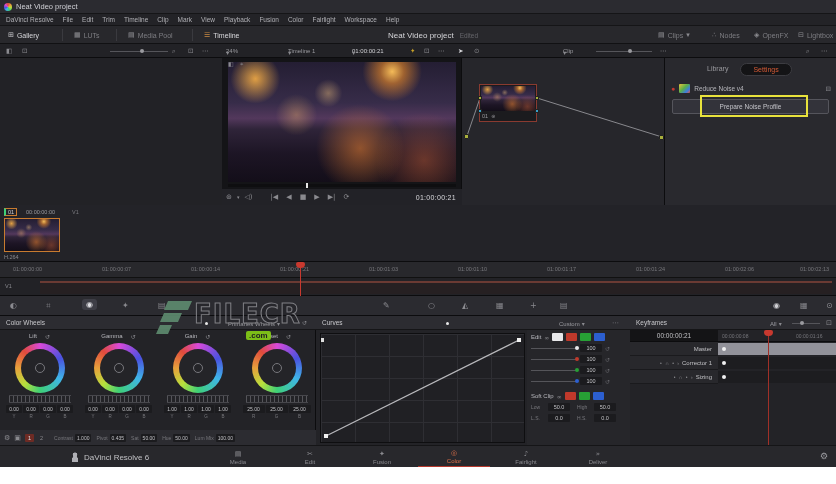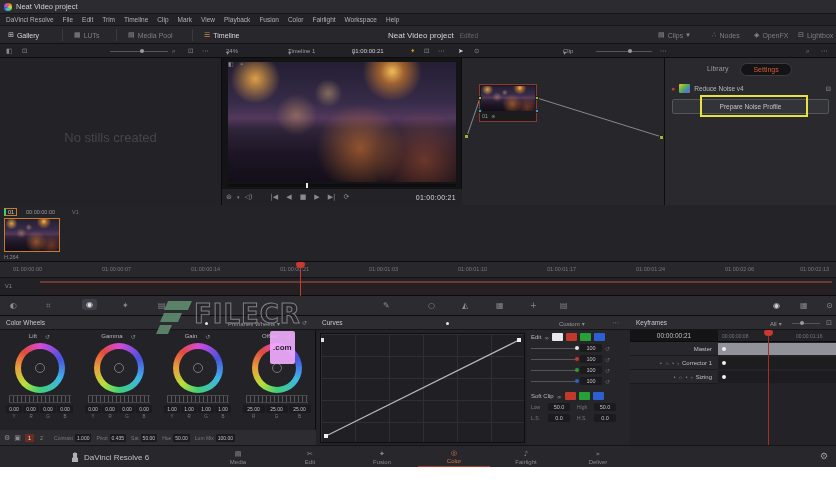--- a/index.html
+++ b/index.html
@@ -170,21 +170,21 @@
   .ptab.active{border-bottom:2px solid #b5382c;}
   .ptab.active .pl{color:#e0714a;}
   .ptab.active .icon{color:#e0714a;}
   .gearbtn{position:absolute;right:8px;top:5px;font-size:9px;color:#9a9a9f;}
   .whitestrip{position:absolute;left:0;top:467px;width:836px;height:17px;background:#ffffff;}
   
   .watermark{position:absolute;left:160px;top:297px;width:170px;height:50px;z-index:20;pointer-events:none;opacity:.92;}
   .wmbar{position:absolute;background:#5d8a6e;transform:skewX(-24deg);}
   .wmtext{position:absolute;left:34px;top:2px;font-size:26px;font-weight:bold;letter-spacing:1px;
           color:rgba(30,30,34,.35);-webkit-text-stroke:1px #87878c;font-family:"DejaVu Sans",sans-serif;}
-  .wmcom{position:absolute;left:86px;top:34px;background:#f0abfc;color:#1d1d20;font-size:8px;font-weight:bold;padding:12px 3px;border-radius:2px;margin-left:24px;}
+  .wmcom{position:absolute;left:86px;top:34px;background:#84cc16;color:#1d1d20;font-size:8px;font-weight:bold;padding:0 3px;border-radius:2px;}
 </style>
 </head>
 <body>
 
 <div id="app">
 
   <div class="titlebar">
     <div class="appdot"></div>
     <span>Neat Video project</span>
   </div>
@@ -280,23 +280,20 @@
     </div>
     <div class="sliderline" style="left:596px;width:56px;"></div>
     <div class="sliderdot" style="left:628px;"></div>
     <span class="icon" style="left:660px;">⋯</span>
     <span class="icon" style="left:806px;">⌕</span>
     <span class="icon" style="left:821px;">⋯</span>
   </div>
 
   <div class="main">
 
-    <div class="gallery">
-      <div class="empty">No stills created</div>
-    </div>
 
     <div class="viewer">
       <span class="icon abs" style="left:6px;top:2px;font-size:6px;z-index:3;">◧</span>
       <span class="icon abs" style="left:18px;top:2px;font-size:6px;z-index:3;">⌖</span>
       <div class="vidimg scene"></div>
       <div class="scrub">
         <div class="scrubtick"></div>
       </div>
       <div class="transport">
         <span class="icon">⊛</span>

